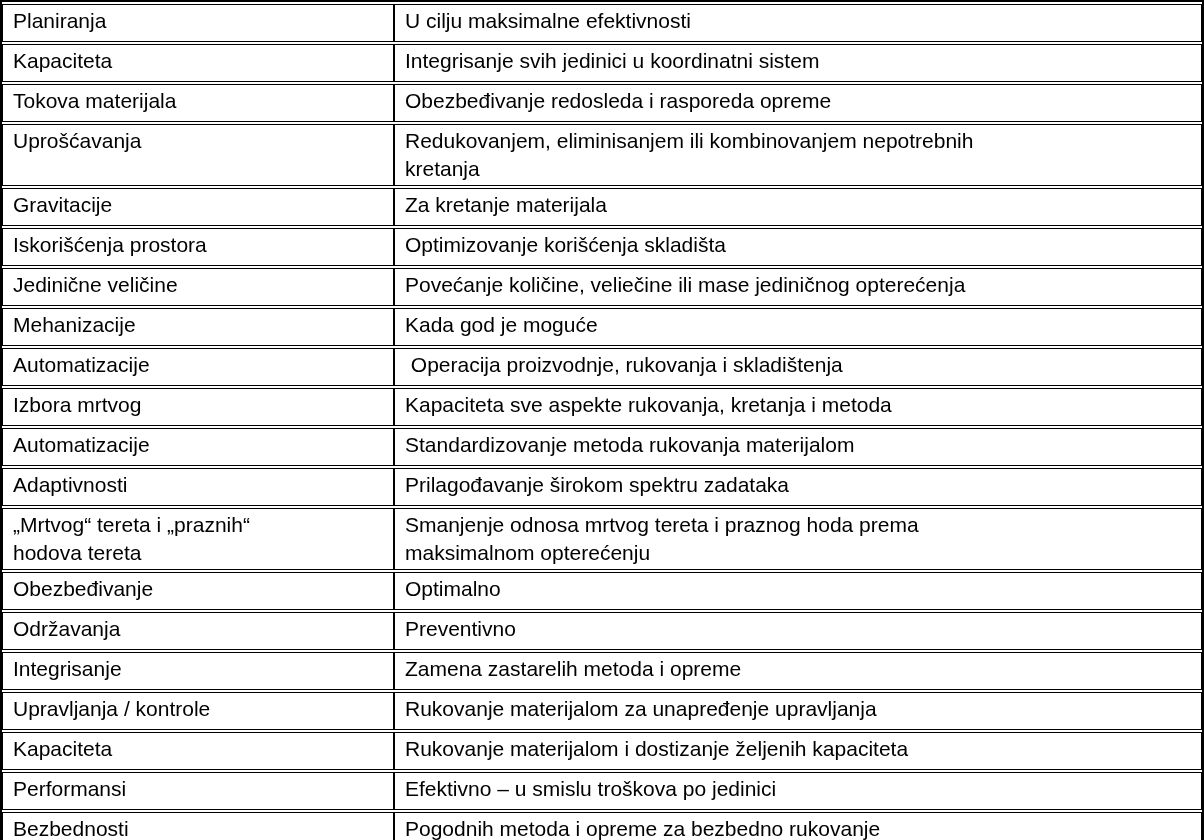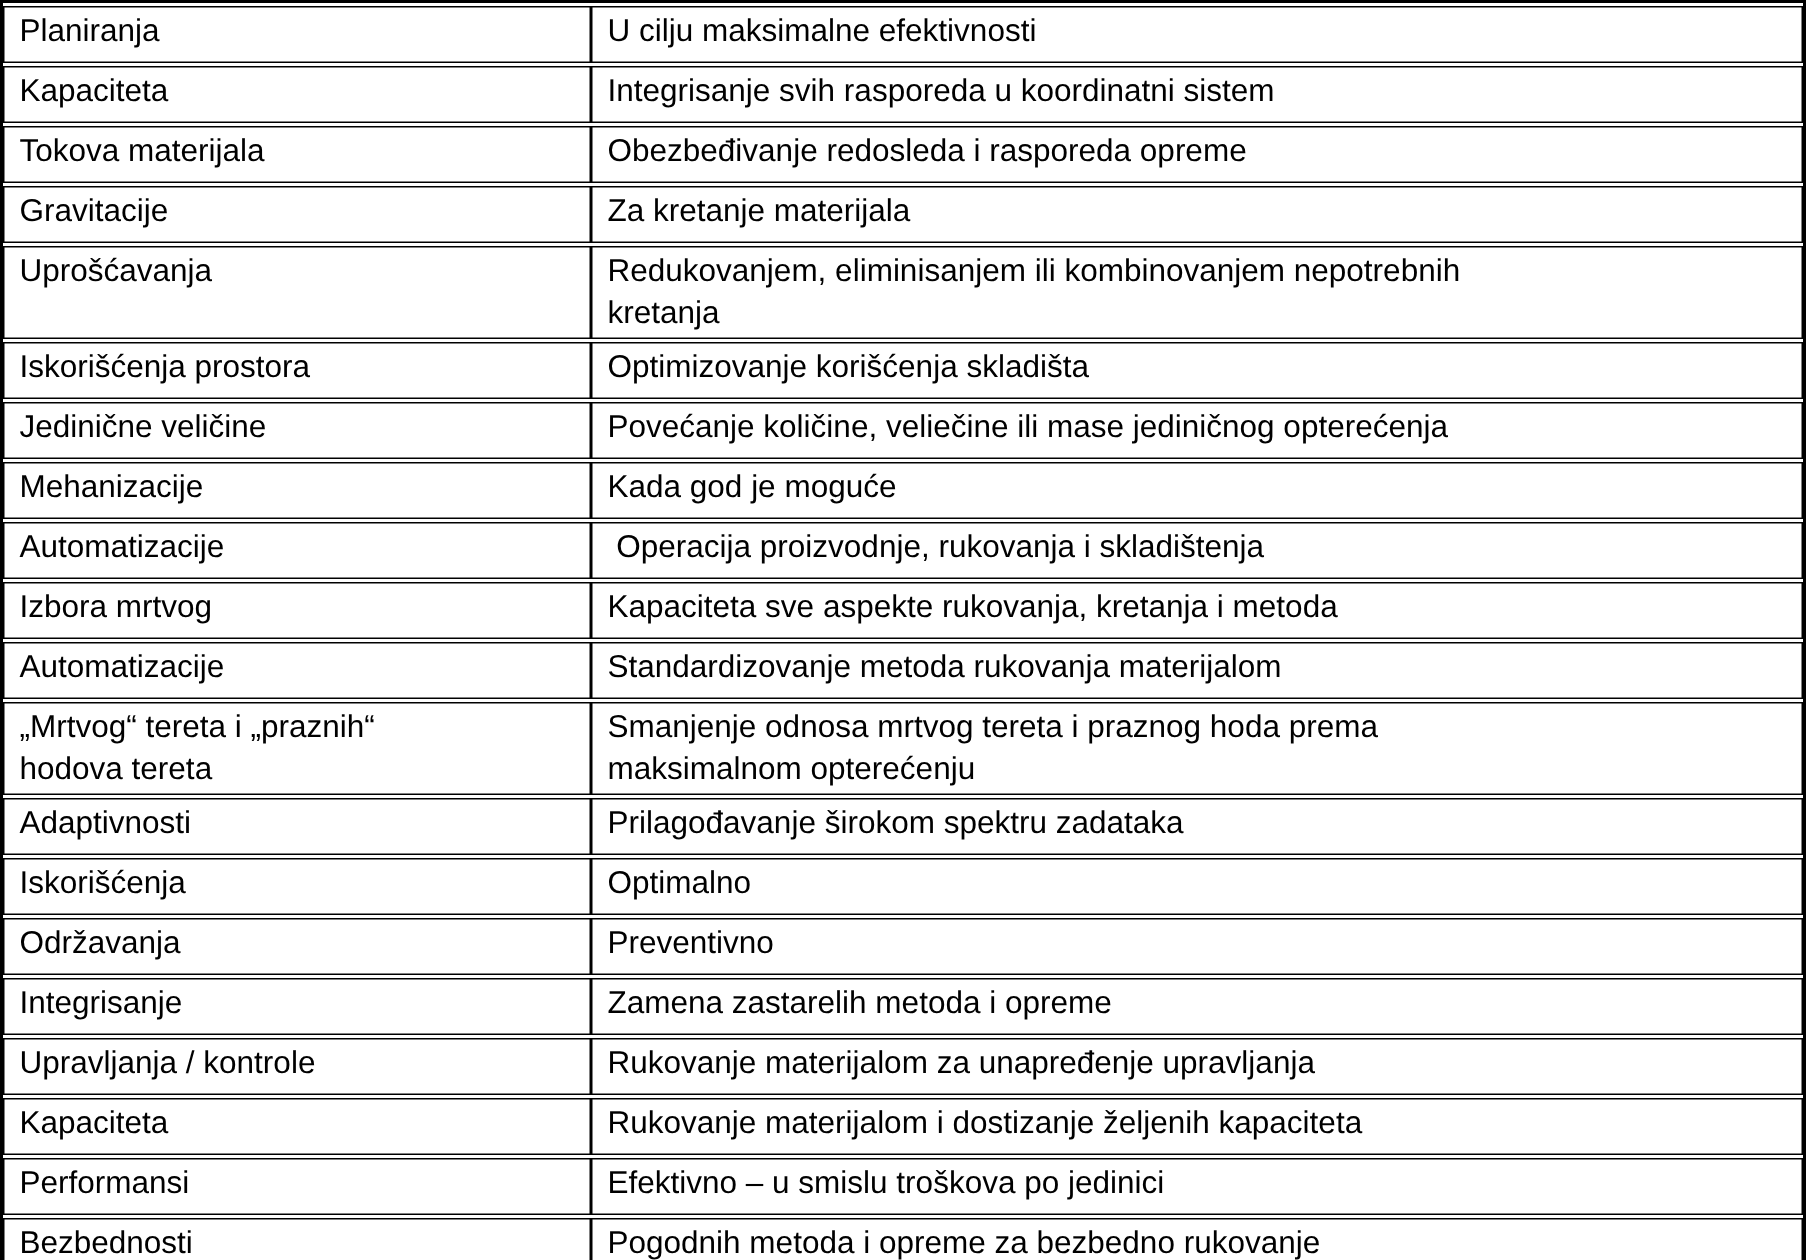--- a/index.html
+++ b/index.html
@@ -46,37 +46,37 @@
 <table class="principles">
   <tbody>
 
   <tr>
     <td class="col-label">Planiranja</td>
     <td class="col-desc">U cilju maksimalne efektivnosti</td>
   </tr>
 
   <tr>
     <td class="col-label">Kapaciteta</td>
-    <td class="col-desc">Integrisanje svih rasporeda u koordinatni sistem</td>
+    <td class="col-desc">Integrisanje svih jedinici u koordinatni sistem</td>
   </tr>
 
   <tr>
     <td class="col-label">Tokova materijala</td>
     <td class="col-desc">Obezbeđivanje redosleda i rasporeda opreme</td>
   </tr>
 
   <tr>
-    <td class="col-label">Gravitacije</td>
-    <td class="col-desc">Za kretanje materijala</td>
+    <td class="col-label">Uprošćavanja</td>
+    <td class="col-desc">Redukovanjem, eliminisanjem ili kombinovanjem nepotrebnih
+kretanja</td>
   </tr>
 
   <tr>
-    <td class="col-label">Uprošćavanja</td>
-    <td class="col-desc">Redukovanjem, eliminisanjem ili kombinovanjem nepotrebnih
-kretanja</td>
+    <td class="col-label">Gravitacije</td>
+    <td class="col-desc">Za kretanje materijala</td>
   </tr>
 
   <tr>
     <td class="col-label">Iskorišćenja prostora</td>
     <td class="col-desc">Optimizovanje korišćenja skladišta</td>
   </tr>
 
   <tr>
     <td class="col-label">Jedinične veličine</td>
     <td class="col-desc">Povećanje količine, veliečine ili mase jediničnog opterećenja</td>
@@ -96,33 +96,33 @@
     <td class="col-label">Izbora mrtvog</td>
     <td class="col-desc">Kapaciteta sve aspekte rukovanja, kretanja i metoda</td>
   </tr>
 
   <tr>
     <td class="col-label">Automatizacije</td>
     <td class="col-desc">Standardizovanje metoda rukovanja materijalom</td>
   </tr>
 
   <tr>
+    <td class="col-label">Adaptivnosti</td>
+    <td class="col-desc">Prilagođavanje širokom spektru zadataka</td>
+  </tr>
+
+  <tr>
     <td class="col-label">„Mrtvog“ tereta i „praznih“
 hodova tereta</td>
     <td class="col-desc">Smanjenje odnosa mrtvog tereta i praznog hoda prema
 maksimalnom opterećenju</td>
   </tr>
 
   <tr>
-    <td class="col-label">Adaptivnosti</td>
-    <td class="col-desc">Prilagođavanje širokom spektru zadataka</td>
-  </tr>
-
-  <tr>
-    <td class="col-label">Iskorišćenja</td>
+    <td class="col-label">Obezbeđivanje</td>
     <td class="col-desc">Optimalno</td>
   </tr>
 
   <tr>
     <td class="col-label">Održavanja</td>
     <td class="col-desc">Preventivno</td>
   </tr>
 
   <tr>
     <td class="col-label">Integrisanje</td>

